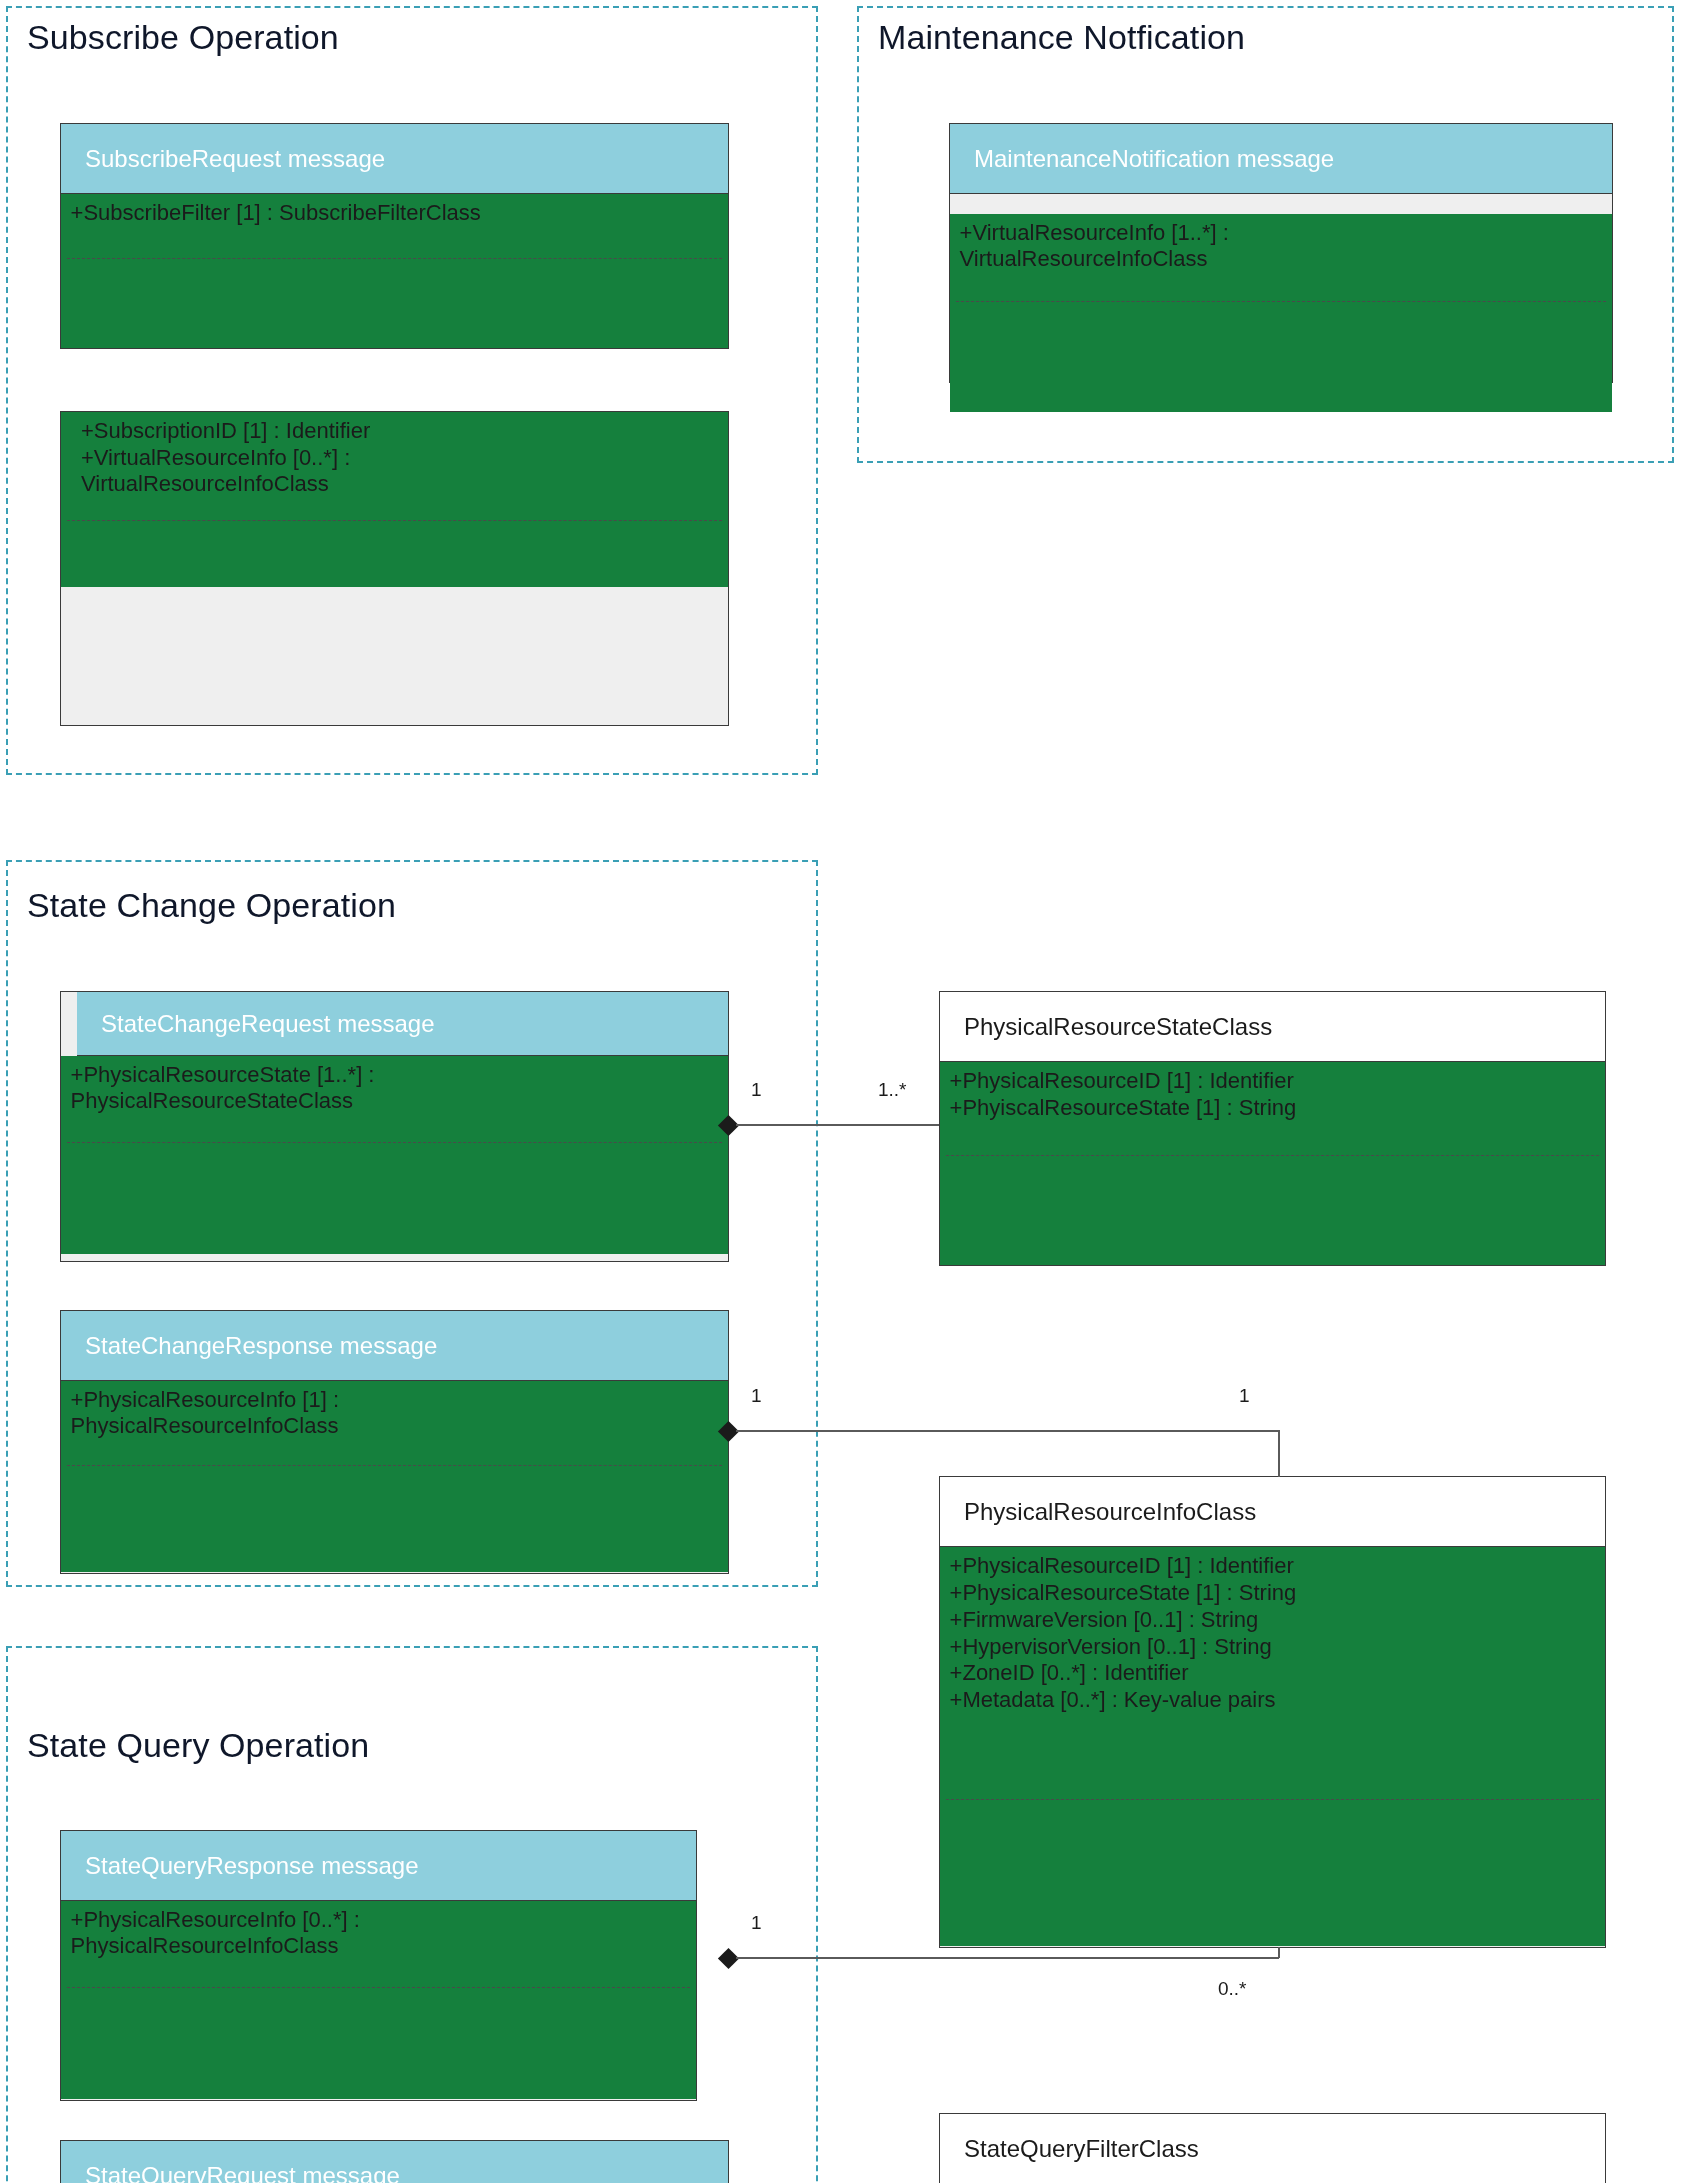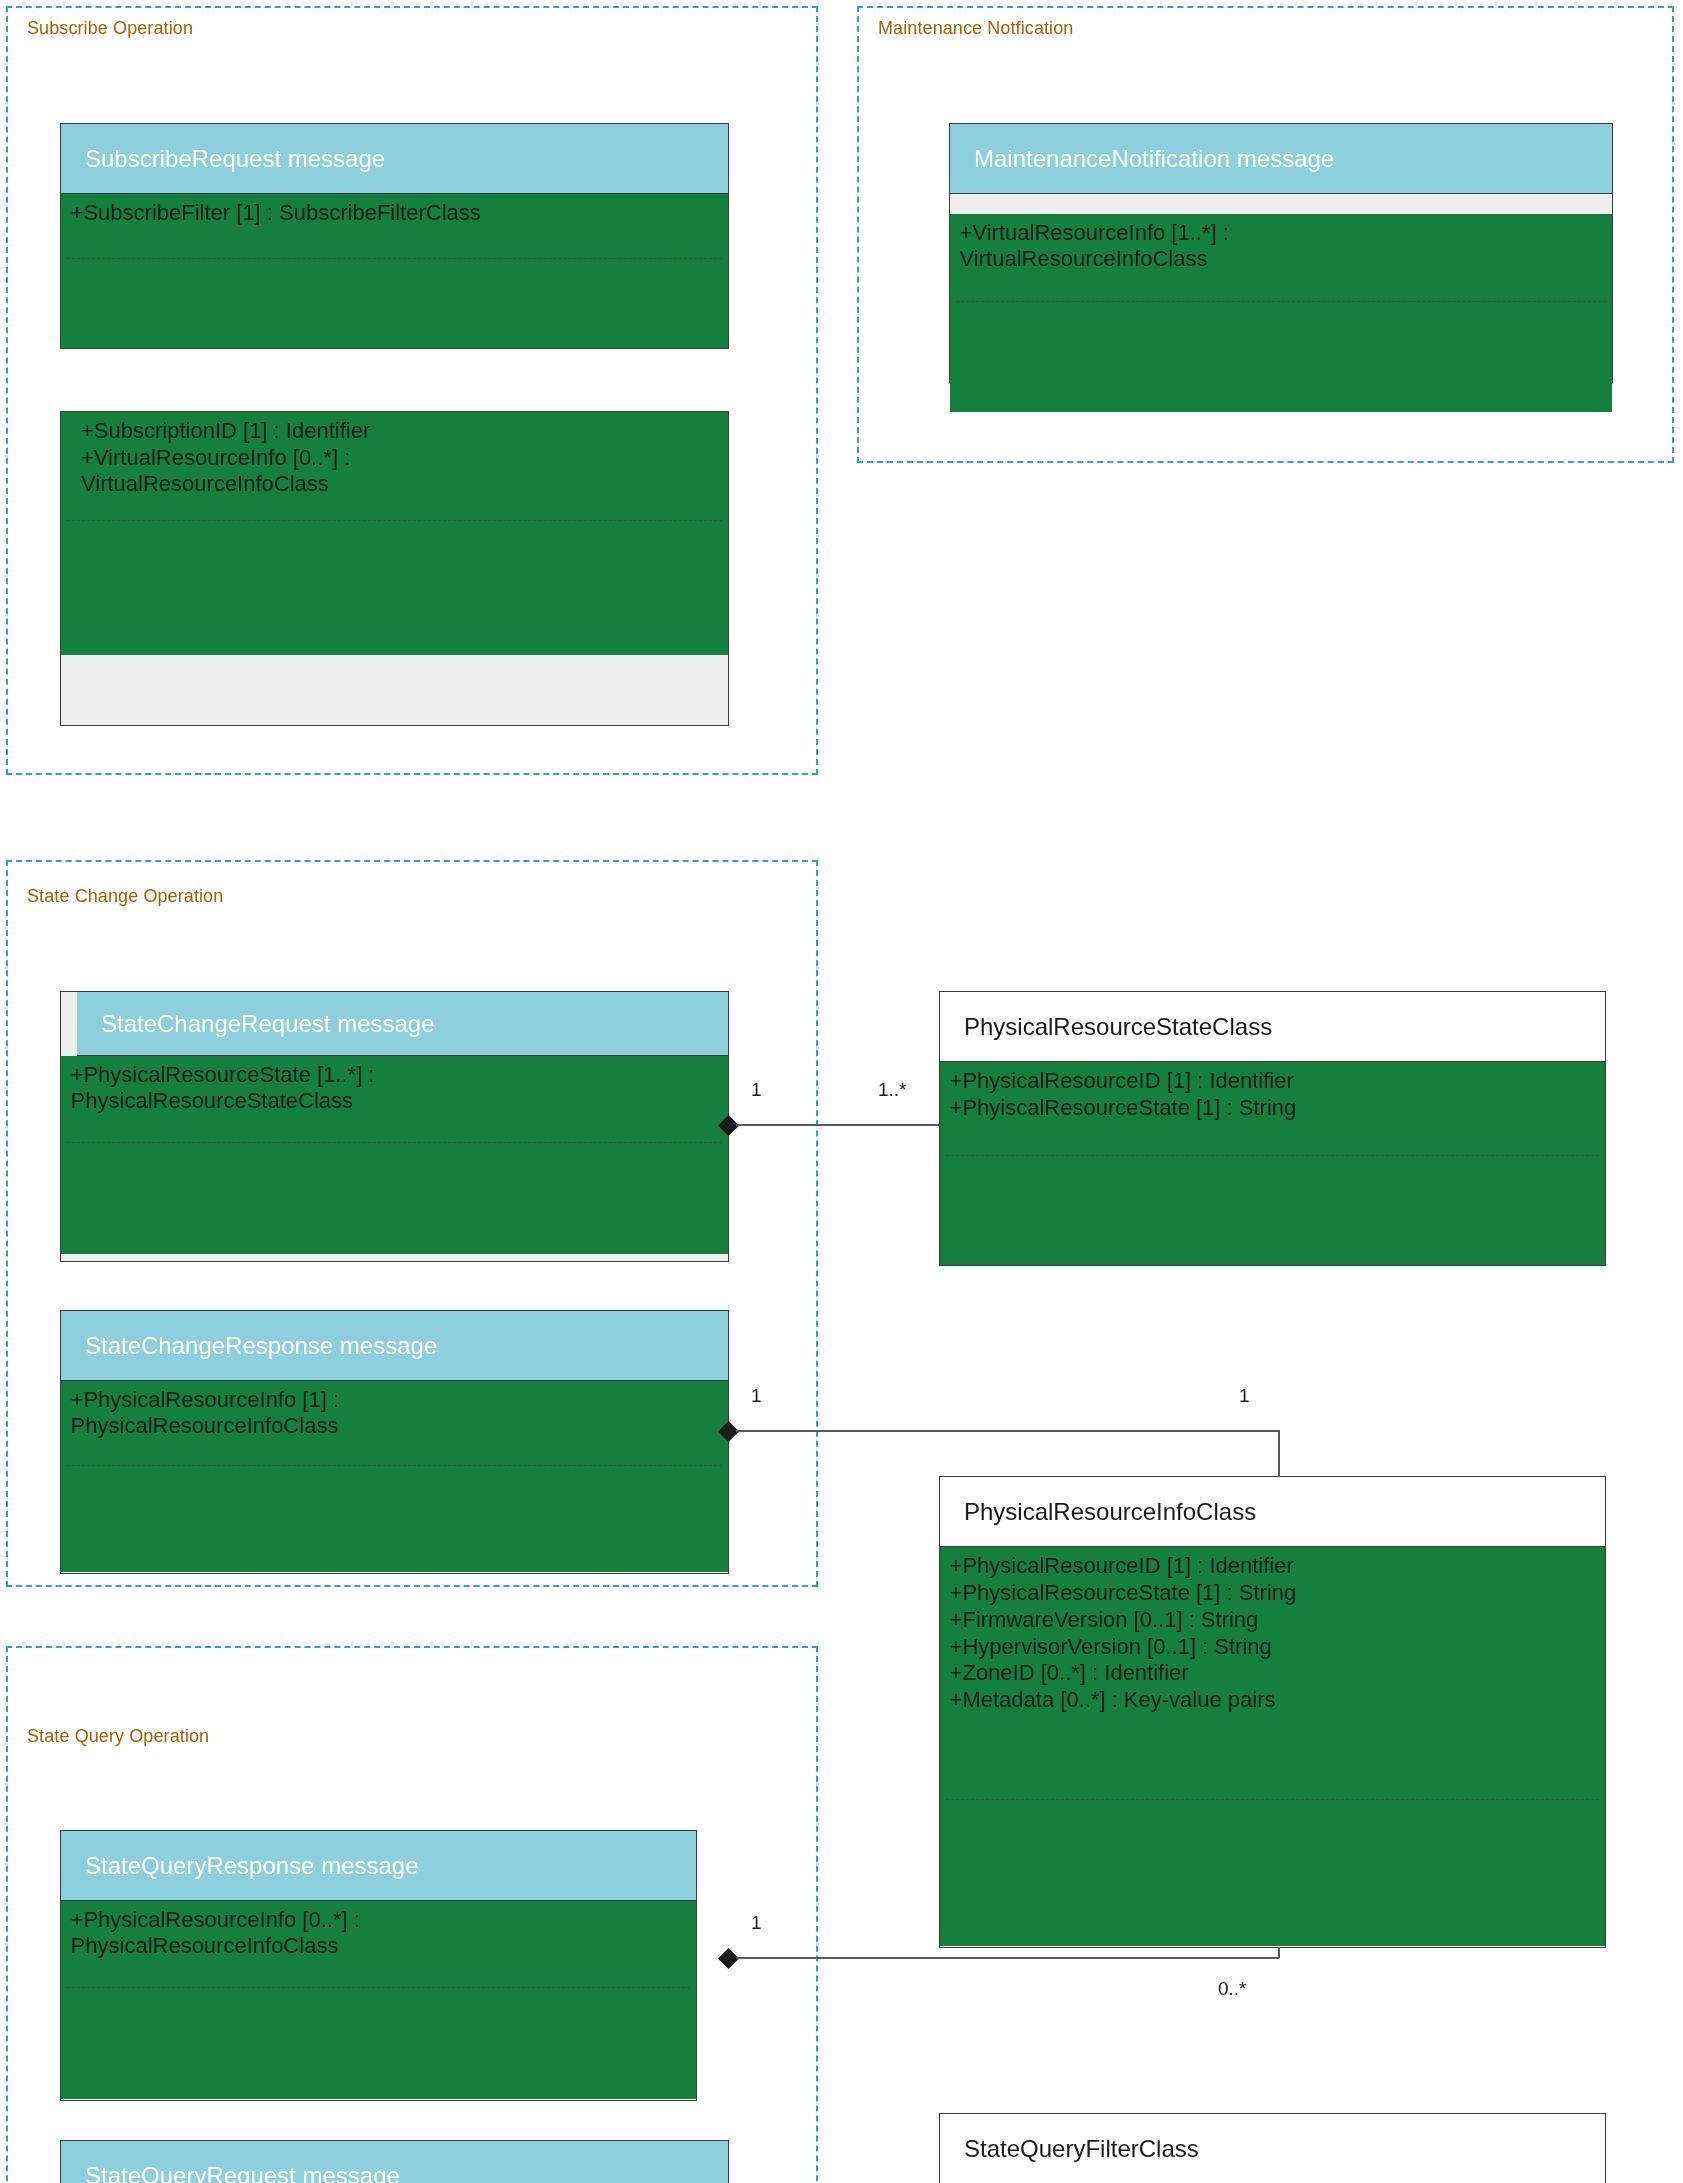--- a/index.html
+++ b/index.html
@@ -17,22 +17,22 @@
     background: #ffffff;
     overflow: hidden;
   }
   .group {
     position: absolute;
     border: 2.2px dashed #3a9fb5;
     box-sizing: border-box;
   }
   .group-title {
     position: absolute;
-    color: #a16207;
-    font-size: 18px;
+    color: #0f172a;
+    font-size: 34px;
     letter-spacing: 0.1px;
     white-space: nowrap;
   }
   .umlbox {
     position: absolute;
     box-sizing: border-box;
     border: 1.3px solid #3a3a3a;
     background: #efefef;
   }
   .uml-header {
@@ -97,21 +97,21 @@
 
   <div class="umlbox" style="left:60px; top:123px; width:669px; height:226px;">
     <div class="uml-header" style="height:70px;">SubscribeRequest message</div>
     <div class="uml-body" style="height:154px;">
       <div class="attr">+SubscribeFilter [1] : SubscribeFilterClass</div>
       <div class="dashrule" style="top:64px;"></div>
     </div>
   </div>
 
   <div class="umlbox" style="left:60px; top:411px; width:669px; height:315px;">
-    <div class="uml-body" style="height:243px;padding-left:20px;">
+    <div class="uml-body" style="height:175px;padding-left:20px;">
       <div class="attr">+SubscriptionID [1] : Identifier</div>
       <div class="attr">+VirtualResourceInfo [0..*] :
 VirtualResourceInfoClass</div>
       <div class="dashrule" style="top:108px;"></div>
     </div>
   </div>
 
   <div class="group" style="left:857px; top:6.1px; width:817px; height:457px;"></div>
   <div class="group-title" style="left:878px; top:18.3px;text-align:center;">Maintenance Notfication</div>
 

